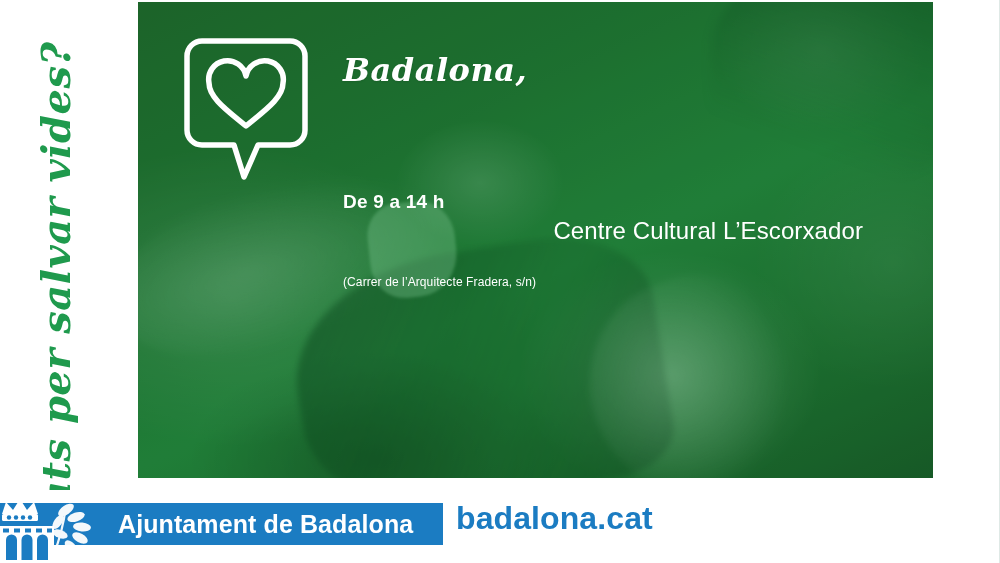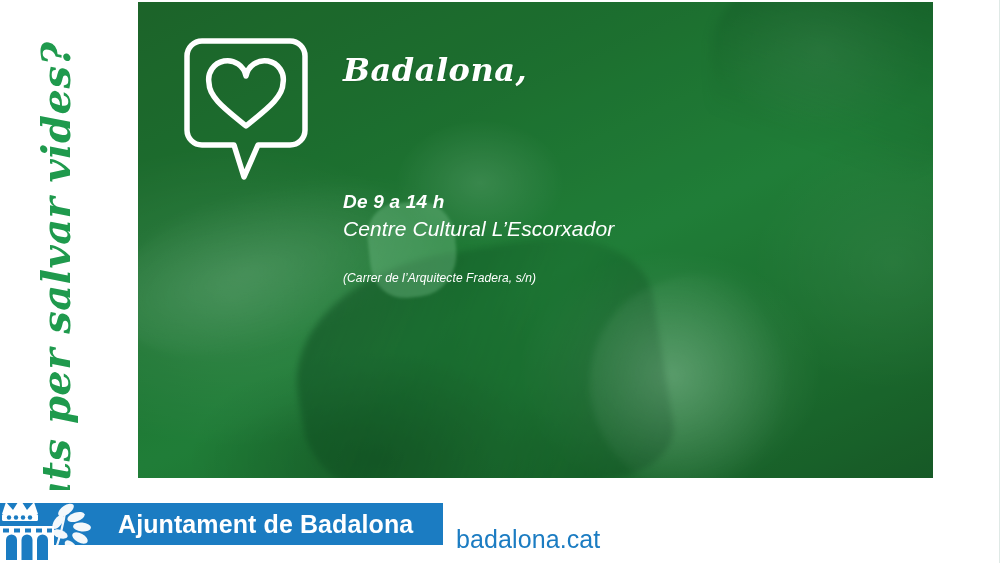--- a/index.html
+++ b/index.html
@@ -165,33 +165,33 @@
     text-shadow: 0 1px 2px rgba(0,0,0,.10);
   }
   #headline-line-2 { font-size: 45px; }
 
   #details-block {
     position: absolute;
     left: 205px;
     top: 188px;
     width: 520px;
     color: #ffffff;
-    font-style: italic;
   }
   #detail-hours {
     font-size: 19px;
     font-weight: bold;
     line-height: 1.30;
     letter-spacing: .2px;
   }
   #detail-venue {
-    font-size: 21px;
+    font-size: 24px;
     font-weight: normal;
     line-height: 1.32;
     letter-spacing: .1px;
+    text-align: right;
   }
   #detail-address {
     font-size: 12px;
     font-weight: normal;
     line-height: 1.5;
     letter-spacing: .1px;
     margin-top: 27px;
   }
 
   
@@ -224,24 +224,24 @@
     top: 19px;
     color: #ffffff;
     font-size: 25px;
     font-weight: bold;
     letter-spacing: .1px;
     line-height: 30px;
   }
   #footer-site {
     position: absolute;
     left: 456px;
-    top: 34px;
+    top: 13px;
     color: #1b7cc2;
-    font-size: 25px;
-    font-weight: normal;
+    font-size: 32px;
+    font-weight: bold;
     letter-spacing: .1px;
     line-height: 30px;
   }
 </style>
 </head>
 <body>
 
 <div id="poster">
 
   <div id="slogan-area">

